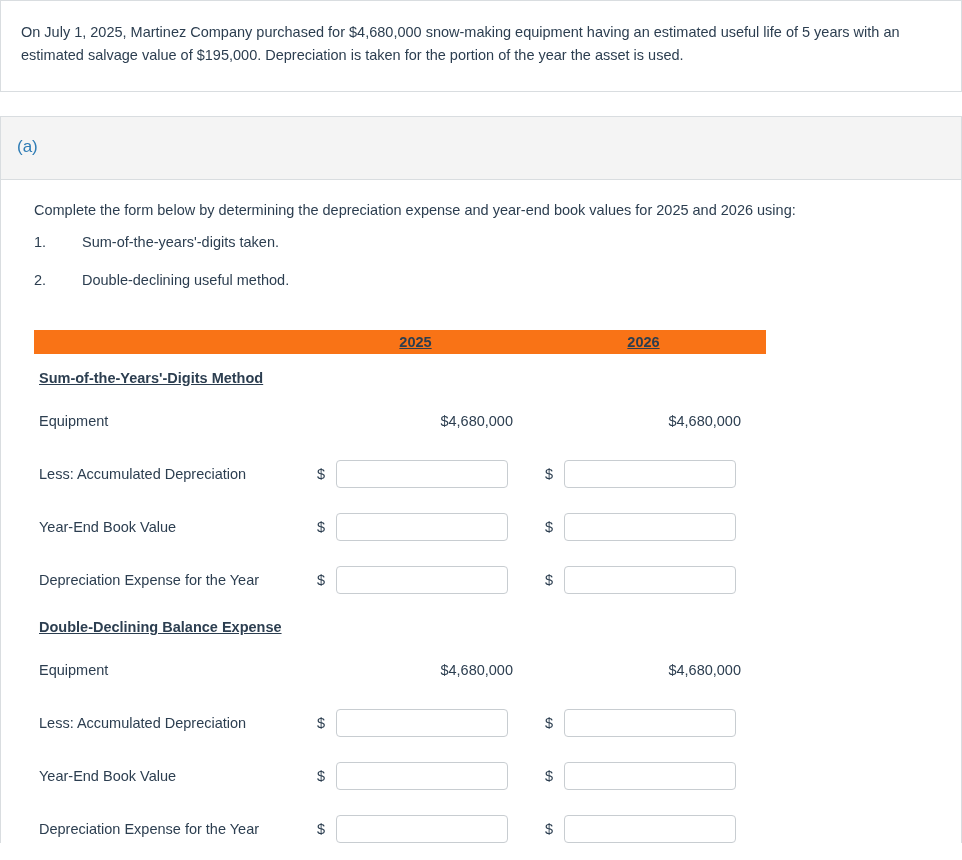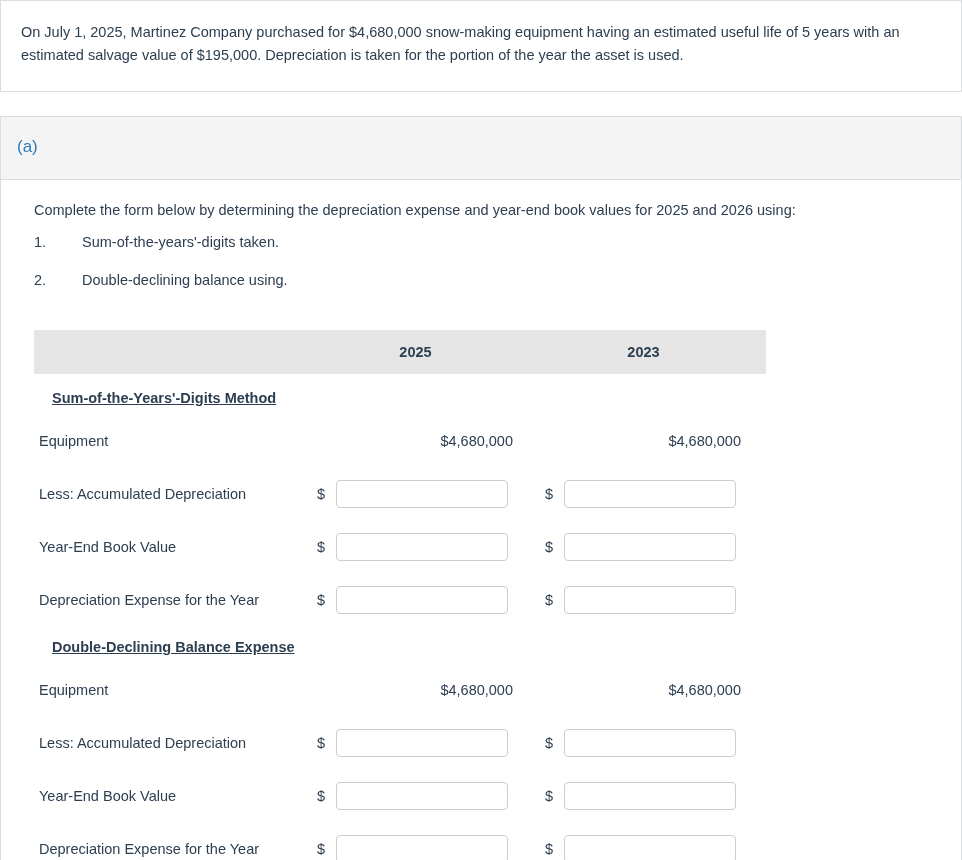--- a/index.html
+++ b/index.html
@@ -62,32 +62,33 @@
 
   
   .dep-table {
     margin-top: 42px;
     width: 732px;
     font-size: 14.5px;
   }
   .t-header {
     display: grid;
     grid-template-columns: 283px 197px 31px 197px 24px;
-    background: #e5e5e5;
-    height: 44px;
+    background: #f97316;
+    height: 24px;
     align-items: center;
     font-weight: bold;
+    text-decoration: underline;
   }
   .t-header .year {
     text-align: center;
   }
   .section-title {
     font-weight: bold;
     text-decoration: underline;
-    margin: 16px 0 21px 18px;
+    margin: 16px 0 21px 5px;
   }
   .t-row {
     display: grid;
     grid-template-columns: 283px 197px 31px 197px;
     align-items: center;
     margin-bottom: 25px;
     min-height: 28px;
   }
   .t-row .label {
     padding-left: 5px;
@@ -133,31 +134,31 @@
 
     <p class="intro">Complete the form below by determining the depreciation expense and year-end book values for 2025 and 2026 using:</p>
 
     <div class="num-list">
       <div class="num-item">
         <span class="num">1.</span>
         <span>Sum-of-the-years'-digits taken.</span>
       </div>
       <div class="num-item">
         <span class="num">2.</span>
-        <span>Double-declining balance using.</span>
+        <span>Double-declining useful method.</span>
       </div>
     </div>
 
     <div class="dep-table">
 
       <div class="t-header">
         <div></div>
         <div class="year">2025</div>
         <div></div>
-        <div class="year">2023</div>
+        <div class="year">2026</div>
         <div></div>
       </div>
 
       <div class="section-title">Sum-of-the-Years'-Digits Method</div>
 
       <div class="t-row">
         <div class="label">Equipment</div>
         <div class="cell static">$4,680,000</div>
         <div></div>
         <div class="cell static">$4,680,000</div>

